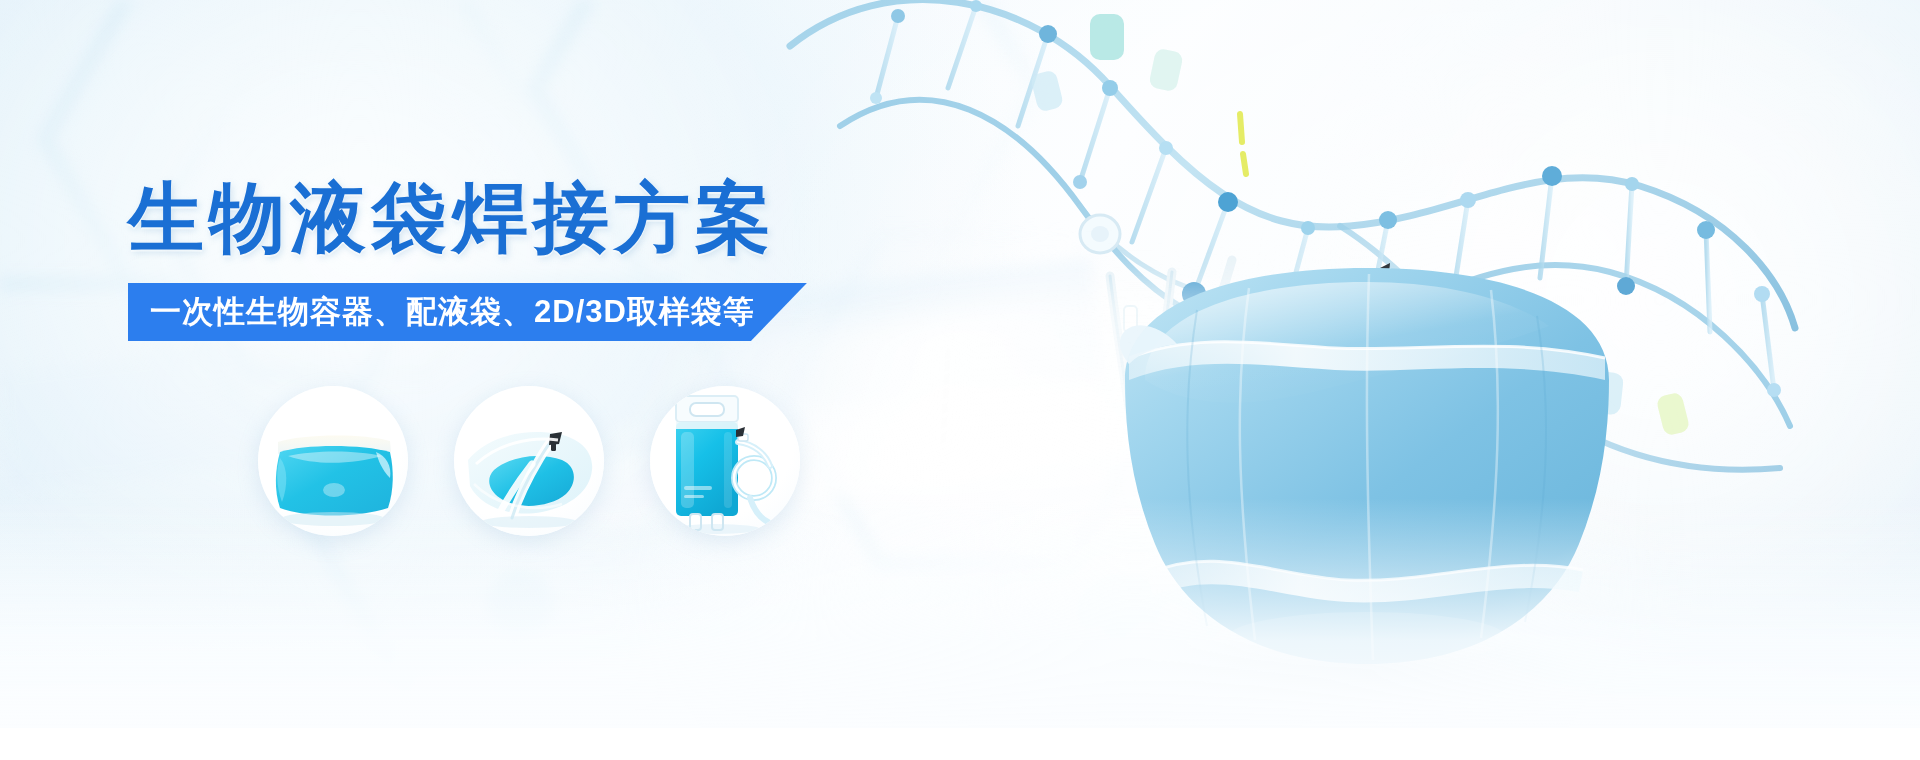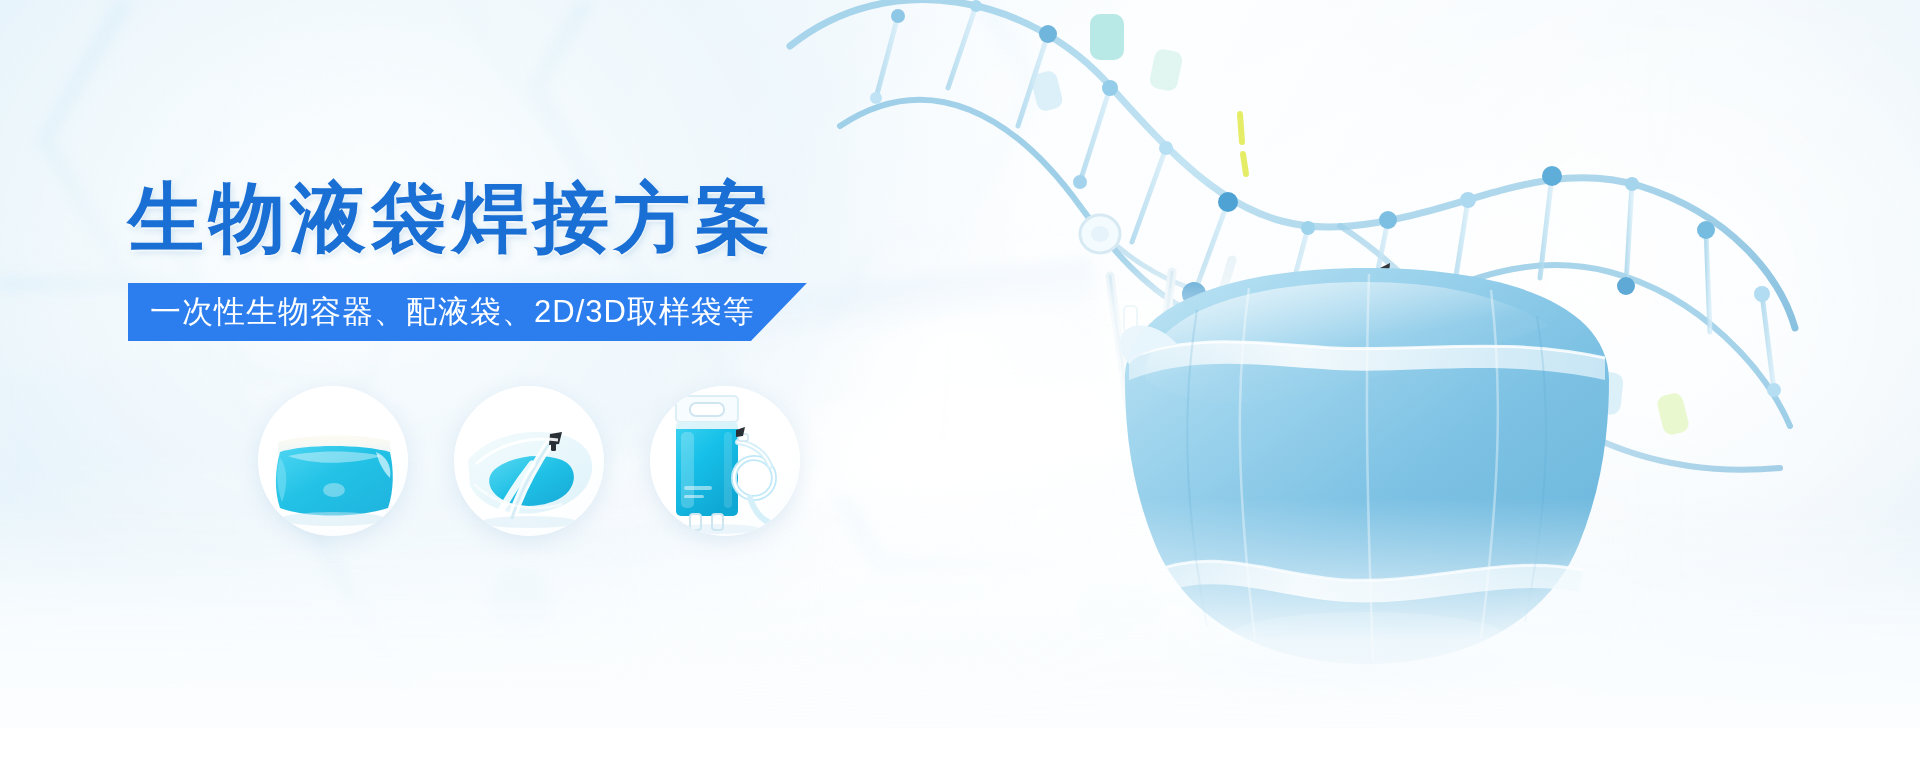--- a/index.html
+++ b/index.html
@@ -88,21 +88,21 @@
 
   
   .ribbon{
     position:absolute;left:128px;top:283px;
     height:58px;
     display:flex;align-items:center;
     padding:0 52px 0 22px;
     background:#2c7eee;
     color:#ffffff;
     font-size:31px;
-    font-weight:normal;
+    font-weight:bold;
     letter-spacing:1px;
     white-space:nowrap;
     -webkit-clip-path:polygon(0 0, 100% 0, calc(100% - 56px) 100%, 0 100%);
     clip-path:polygon(0 0, 100% 0, calc(100% - 56px) 100%, 0 100%);
     box-shadow:0 4px 14px rgba(44,126,238,.20);
   }
 
   
   .thumbs{
     position:absolute;left:258px;top:386px;

